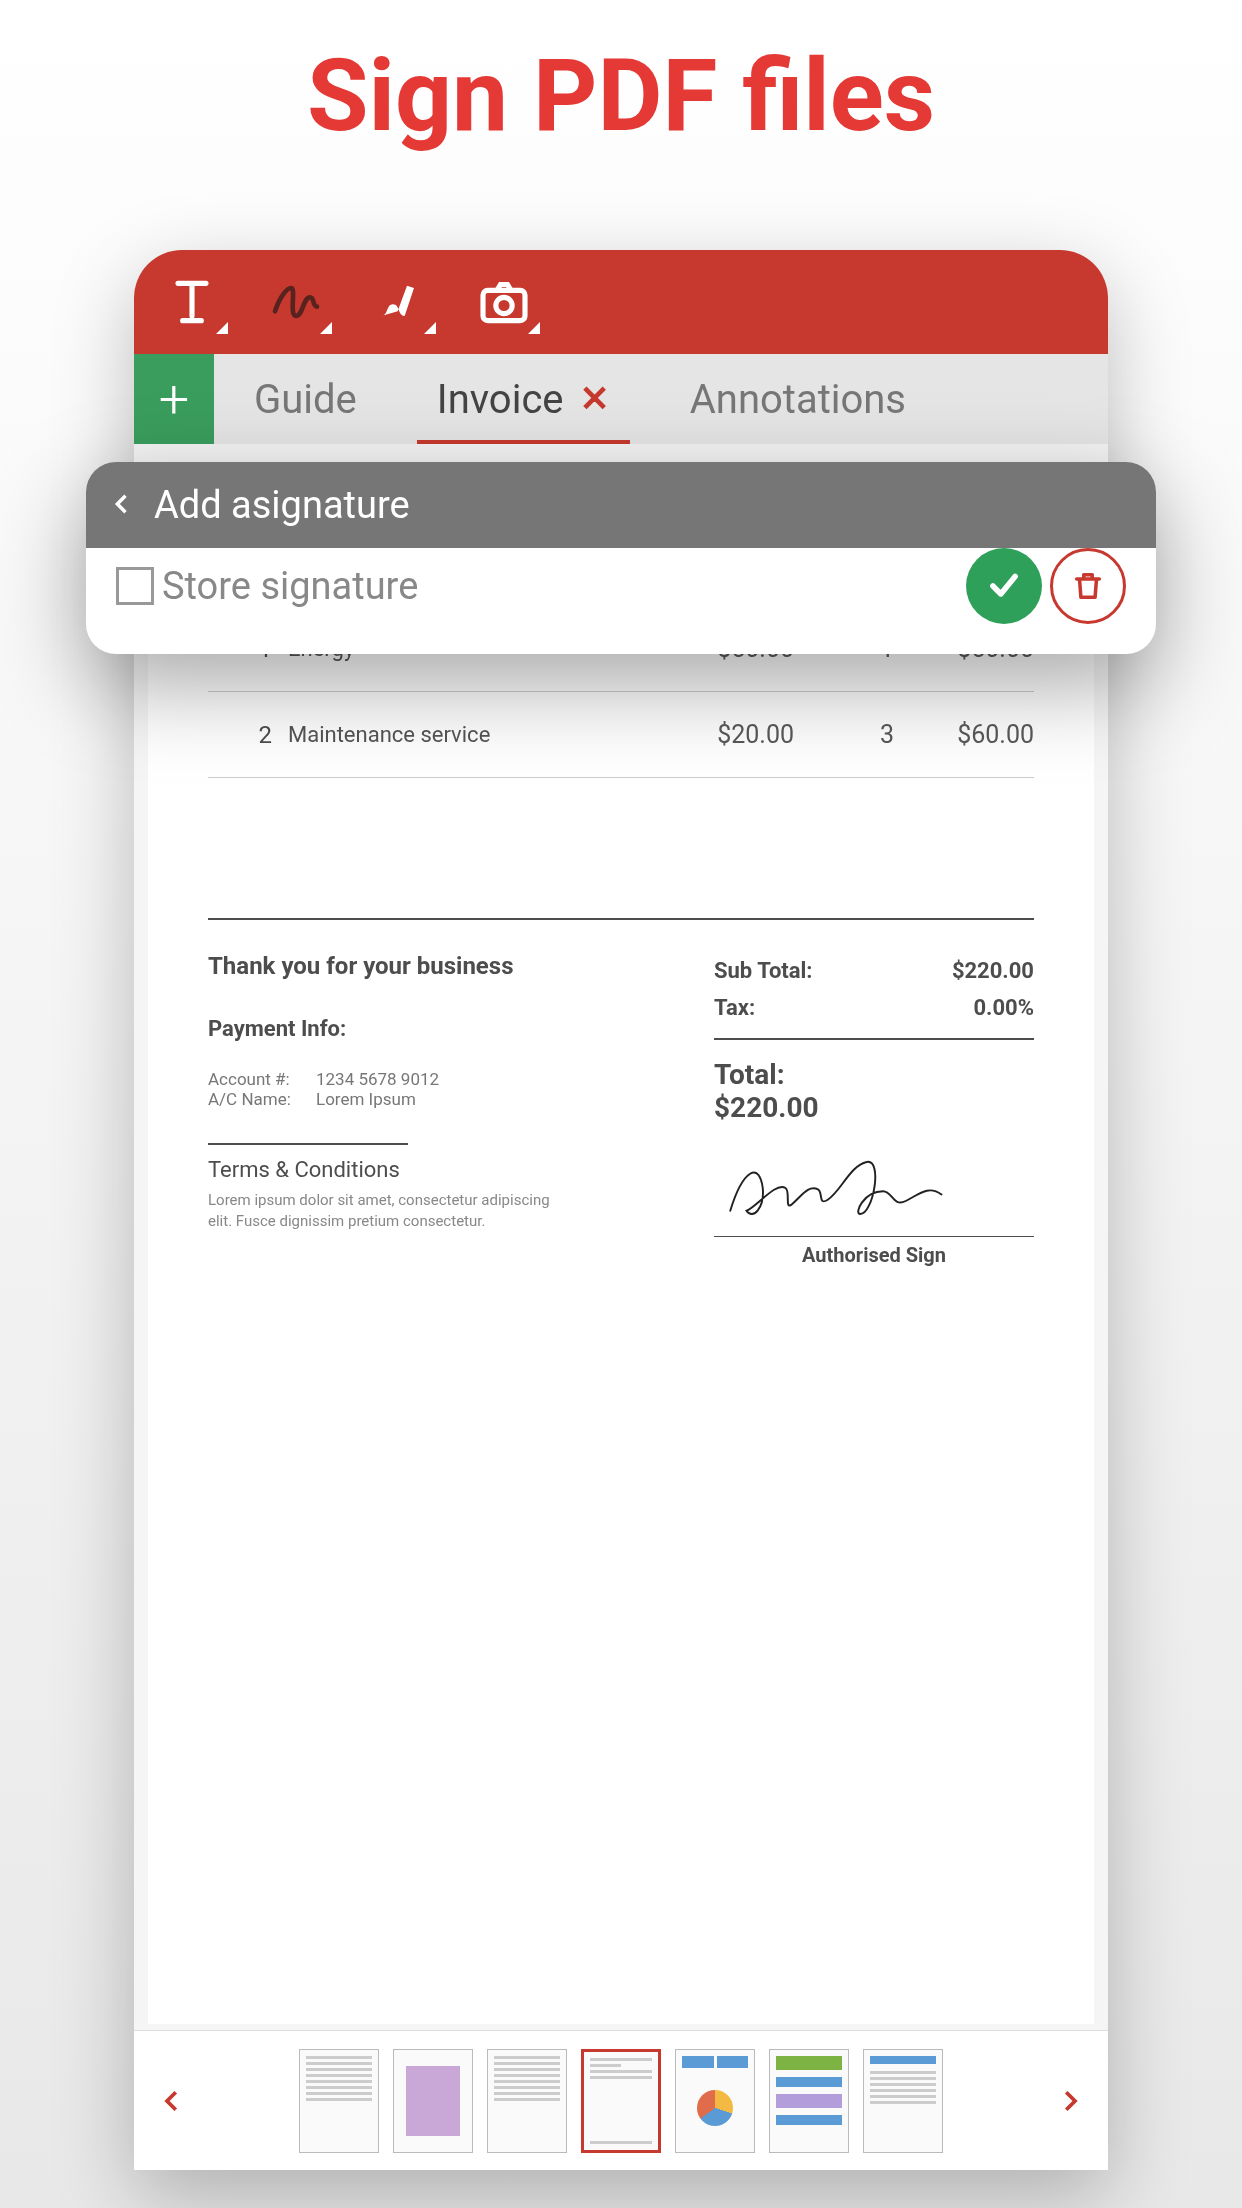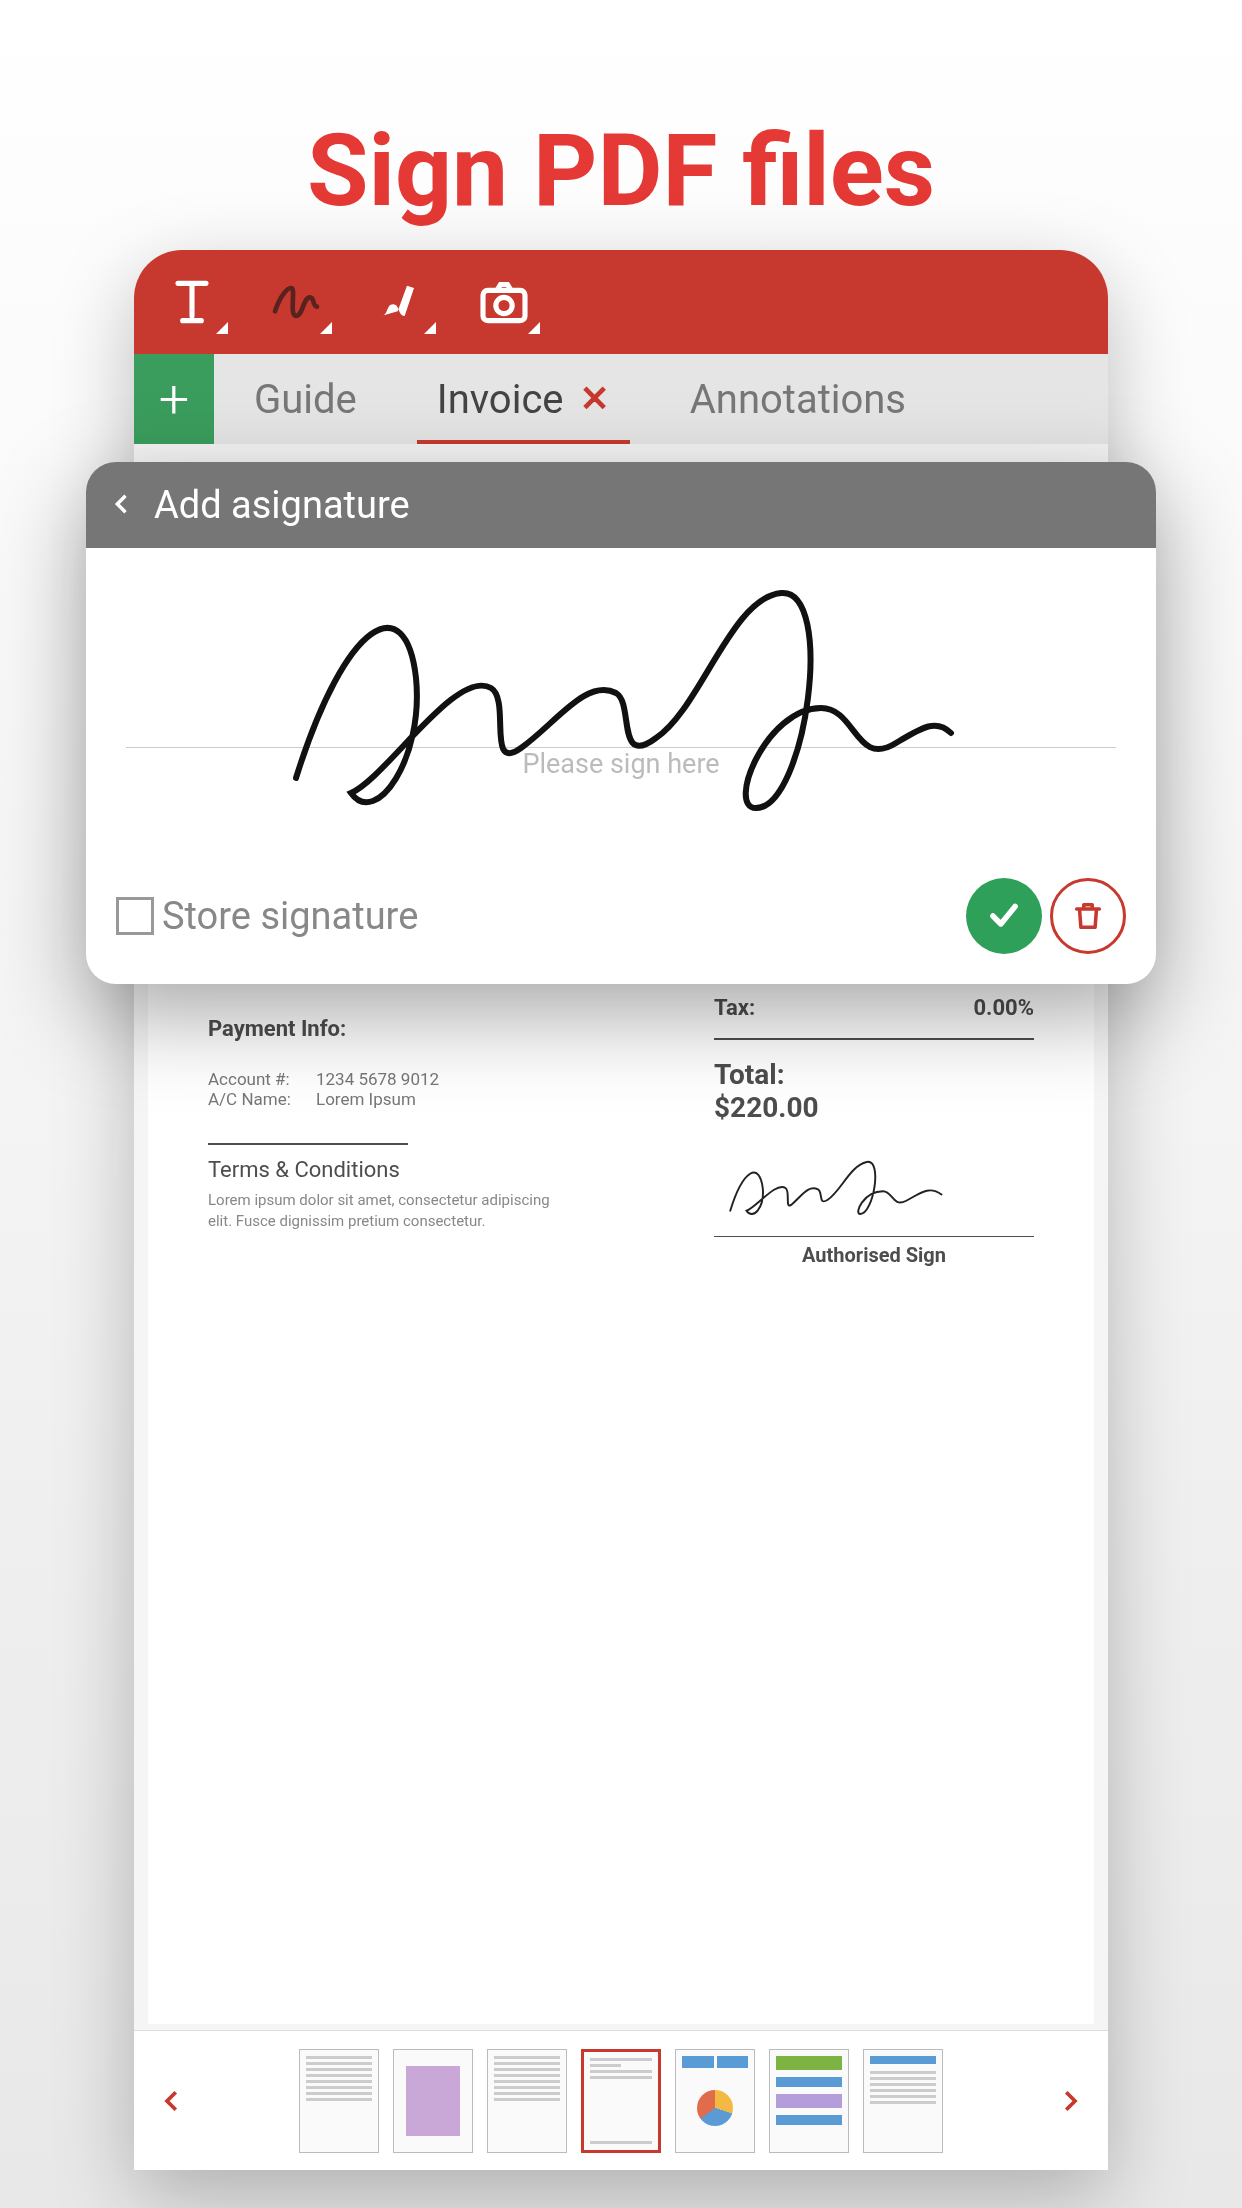--- a/index.html
+++ b/index.html
@@ -10,21 +10,21 @@
   font-family: -apple-system, "Segoe UI", Roboto, Arial, sans-serif;
   position: relative;
   overflow: hidden;
 }
 
 .marketing-title {
   text-align: center;
   font-size: 100px;
   font-weight: 700;
   color: #e53935;
-  padding-top: 112px;
+  padding-top: 37px;
 }
 
 .phone {
   position: absolute;
   top: 250px;
   left: 134px;
   width: 974px;
   height: 1920px;
   border-radius: 48px 48px 0 0;
   overflow: hidden;
@@ -360,29 +360,20 @@
 
 <div class="dialog">
   <div class="dialog-head">
     <span>
       <svg viewBox="0 0 24 24" width="28" height="28" fill="none" stroke="currentColor" stroke-width="3">
           <path d="M15 5l-7 7 7 7"></path>
         </svg>
     </span>
     <span>Add asignature</span>
   </div>
-  <div class="dialog-body">
-    <div class="sign-canvas">
-      <div class="sign-line"></div>
-      <div class="sign-placeholder">Please sign here</div>
-      <svg class="signature-svg" viewBox="0 0 700 280">
-        <path d="M40 220 C 90 60, 150 30, 160 120 C 168 200, 120 270, 95 235 C 130 220, 200 110, 235 130 C 255 142, 230 215, 265 190 C 300 165, 330 120, 360 135 C 378 145, 360 210, 400 180 C 445 150, 475 40, 525 35 C 580 30, 550 250, 500 250 C 470 250, 510 150, 565 150 C 600 150, 600 210, 640 185 C 665 170, 680 160, 695 175" fill="none" stroke="#111" stroke-width="6" stroke-linecap="round"></path>
-      </svg>
-    </div>
-  </div>
   <div class="dialog-foot">
     <div class="checkbox"></div>
     <div class="store-label">Store signature</div>
     <div class="ok-btn">
       <svg viewBox="0 0 24 24" width="38" height="38" fill="none" stroke="currentColor" stroke-width="3.5">
           <path d="M5 12l5 5 9-11" stroke-linecap="round" stroke-linejoin="round"></path>
         </svg>
     </div>
     <div class="del-btn">
       <svg viewBox="0 0 24 24" width="34" height="34" fill="none" stroke="currentColor" stroke-width="2.5">

